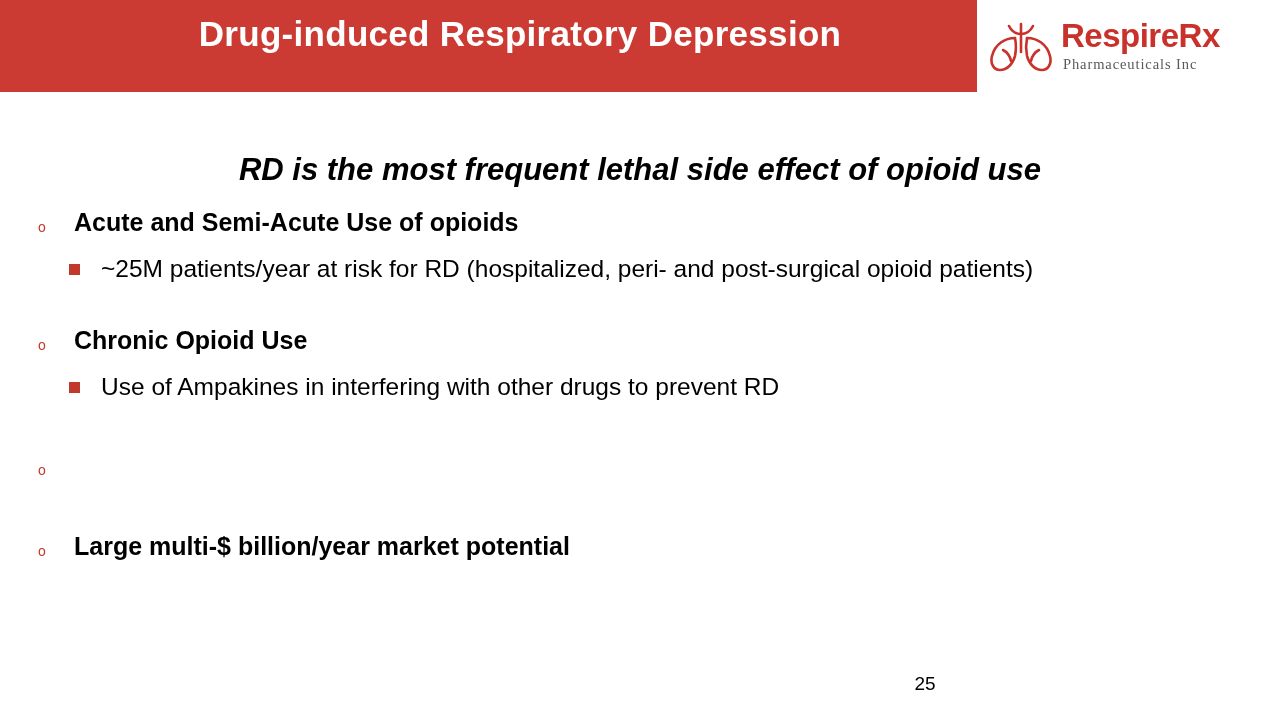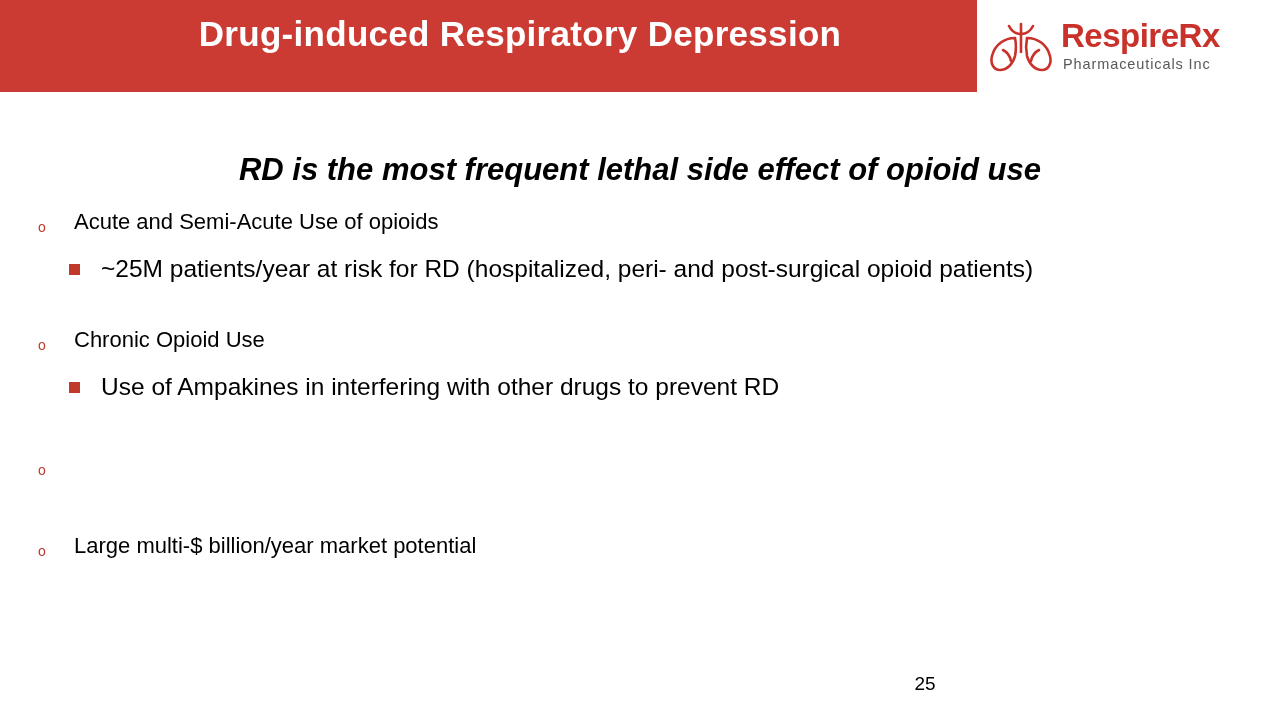--- a/index.html
+++ b/index.html
@@ -68,20 +68,21 @@
     line-height: 36px;
   }
   .logo-sub {
     position: absolute;
     left: 86px;
     top: 55px;
     font-size: 14.5px;
     color: #58595b;
     letter-spacing: 0.9px;
     line-height: 18px;
+    font-family: Liberation Serif, serif;
   }
 
   
   .subtitle {
     position: absolute;
     left: 0;
     top: 150px;
     width: 1280px;
     text-align: center;
     font-size: 31px;
@@ -106,22 +107,22 @@
   }
   .lvl1 .marker {
     position: absolute;
     left: 38px;
     top: 13px;
     font-size: 14px;
     color: #c0392b;
     line-height: 14px;
   }
   .lvl1 .text {
-    font-size: 22px;
-    font-weight: normal;
+    font-size: 25px;
+    font-weight: bold;
     color: #000000;
     line-height: 30px;
     display: block;
   }
 
   .lvl2 {
     position: relative;
     margin: 0;
     padding: 0 95px 0 101px;
     min-height: 32px;

